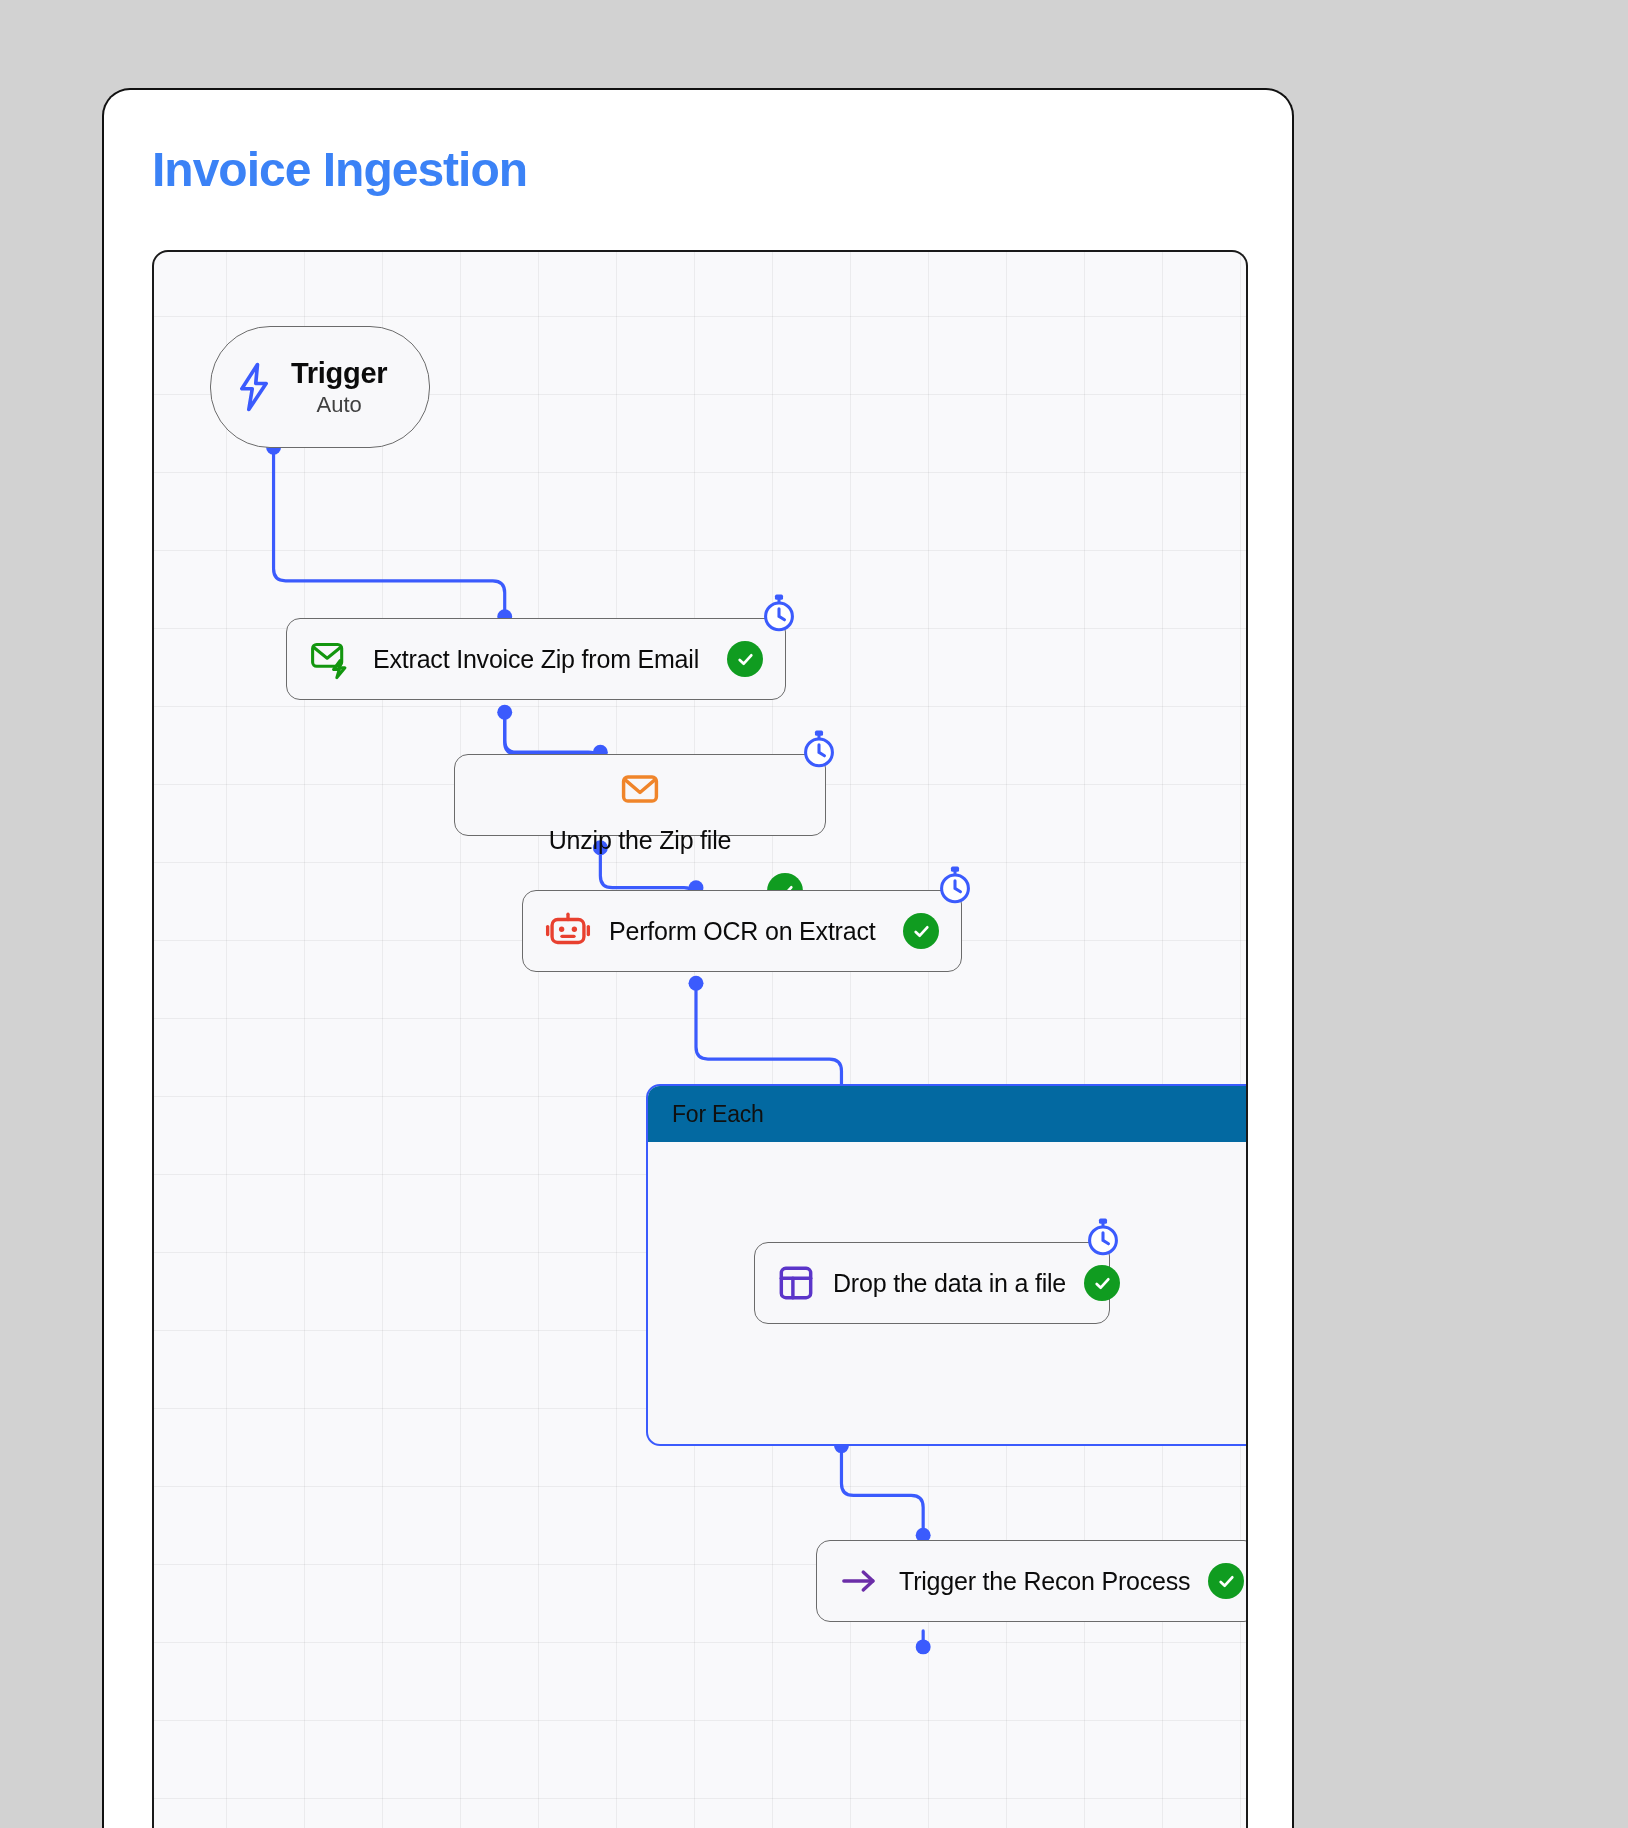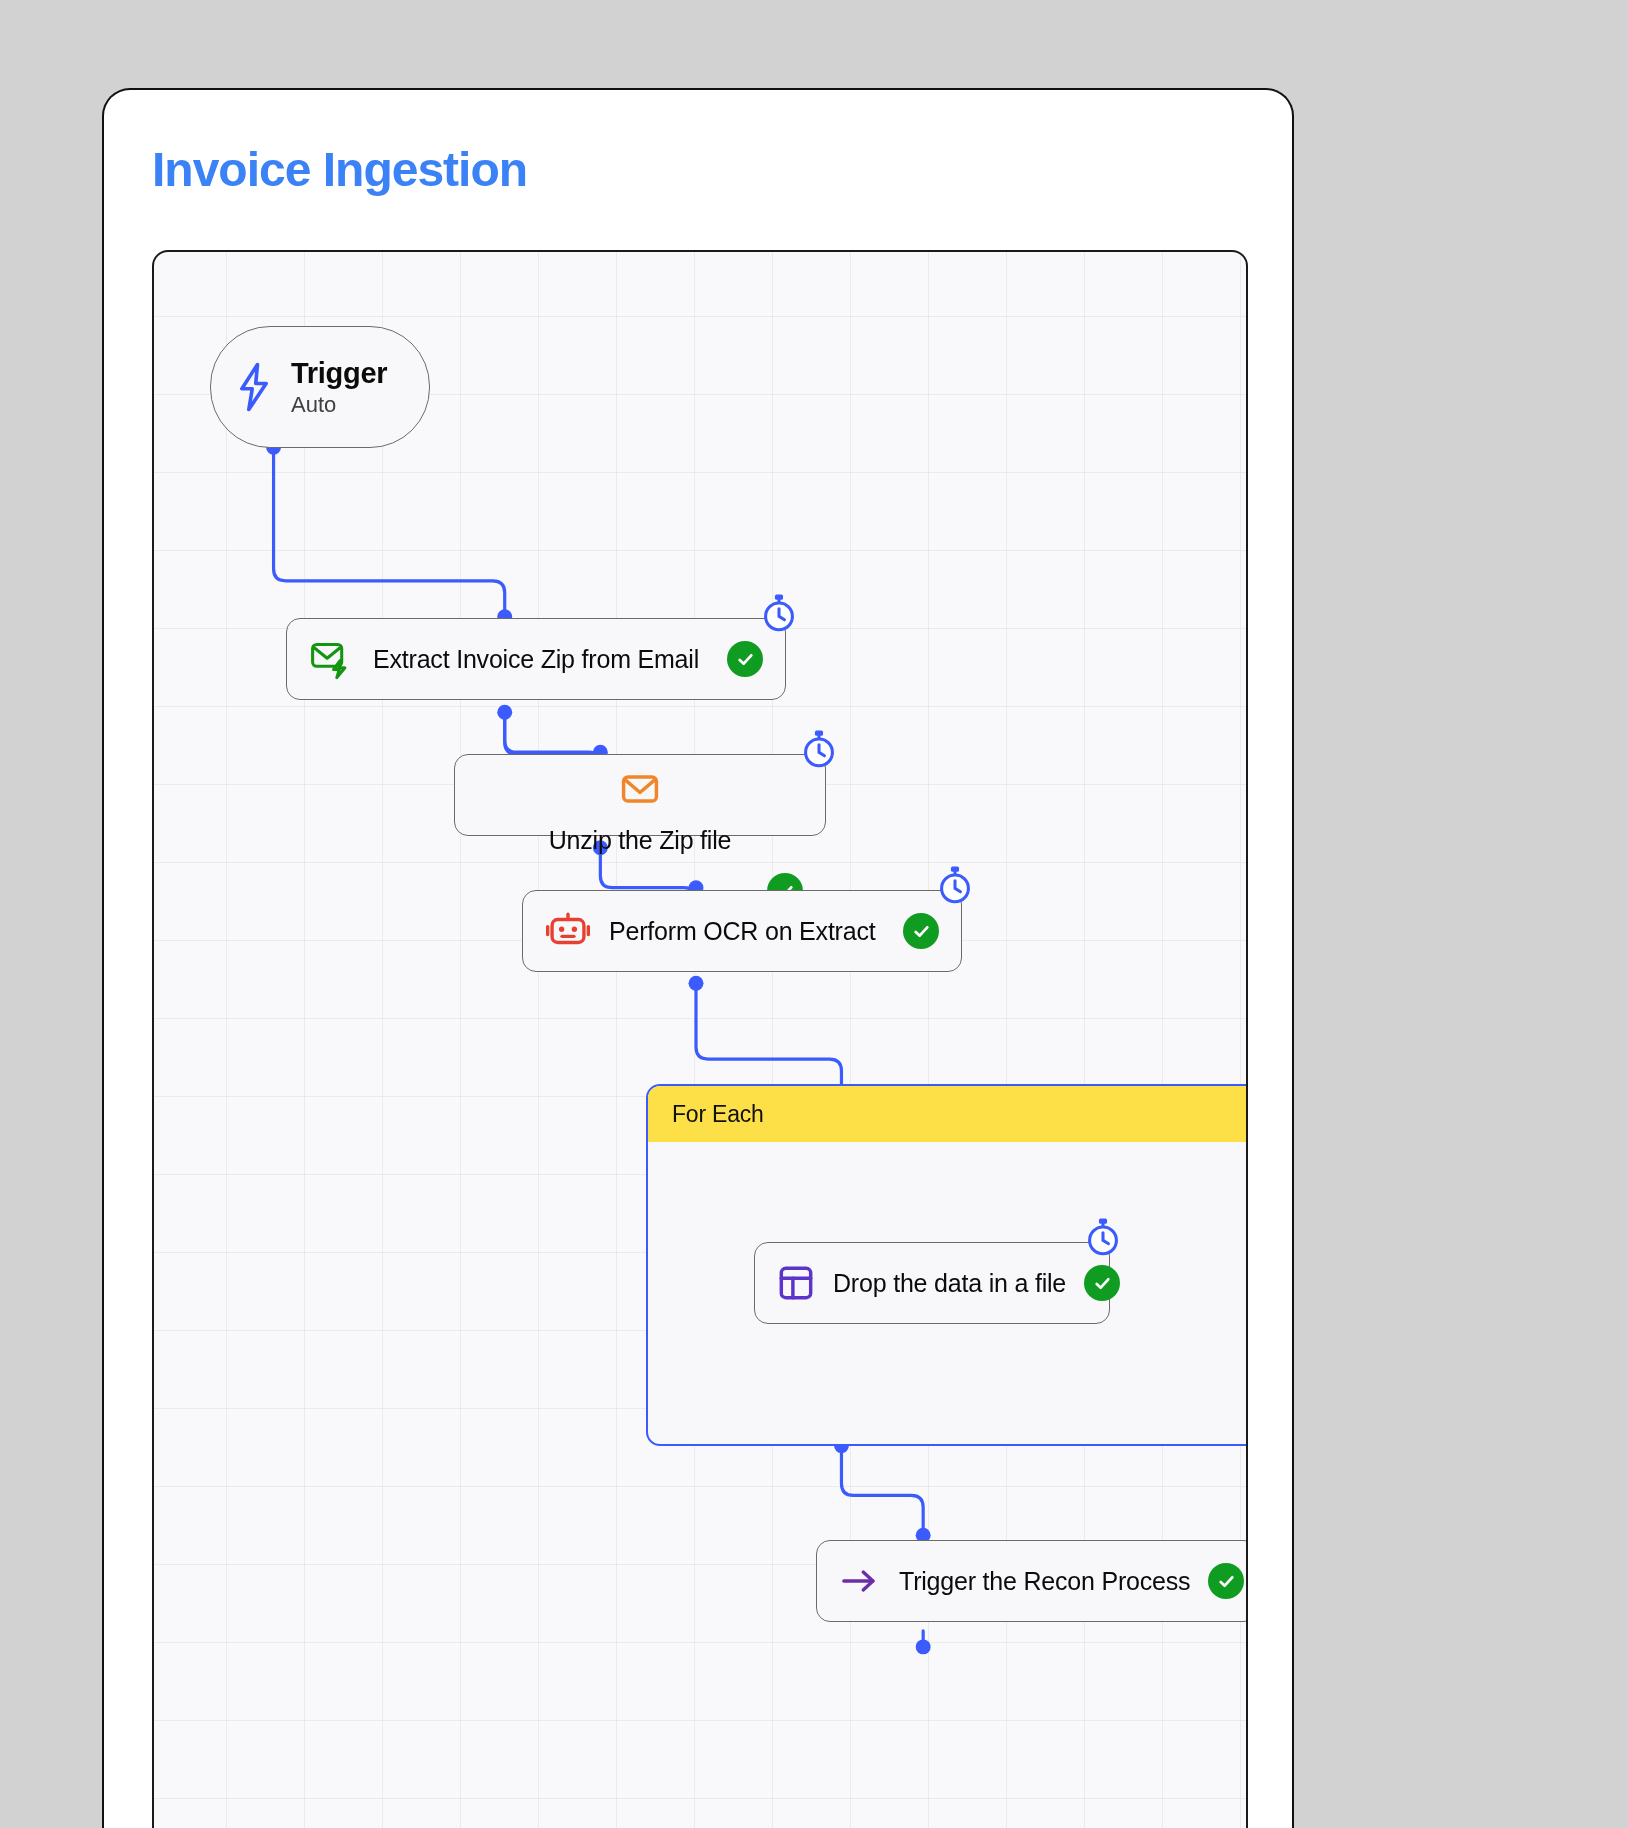--- a/index.html
+++ b/index.html
@@ -94,21 +94,21 @@
     position: absolute;
     left: 492px; top: 832px;
     width: 650px; height: 362px;
     border: 2.5px solid #3b5bfd;
     border-radius: 14px;
     background: #f8f8fa;
     overflow: hidden;
   }
   #foreach .fe-header {
     height: 56px;
-    background: #fde047;
+    background: #0369a1;
     display: flex; align-items: center;
     padding-left: 24px;
   }
   #foreach .fe-title { font-size: 23px; color: #101010; letter-spacing: -0.2px; }
   #foreach .fe-body { position: relative; height: calc(100% - 56px); }
 </style>
 </head>
 <body>
 
 <div id="app">
@@ -148,21 +148,21 @@
         <circle cx="544" cy="734" r="7.5"></circle>
         <circle cx="690" cy="848" r="7.5"></circle>
         <circle cx="690" cy="1004" r="7.5"></circle>
         <circle cx="690" cy="1100" r="7.5"></circle>
         <circle cx="690" cy="1198" r="7.5"></circle>
         <circle cx="772" cy="1288" r="7.5"></circle>
         <circle cx="772" cy="1400" r="7.5"></circle>
       </g>
     </svg>
 
-    <div class="node pill" style="left:56px; top:74px; width:220px;">
+    <div class="node pill" style="left:56px; top:74px; width:220px;text-align:center;">
       <span class="icon">
         <svg width="42" height="52" viewBox="0 0 24 30" fill="none" stroke="#3b5bfd" stroke-width="2.1" stroke-linejoin="round" stroke-linecap="round">
           <path d="M14 2 L5 16 L11 16 L9 28 L19 13 L13 13 Z"></path>
         </svg>
       </span>
       <span class="trigger-text">
         <span class="trigger-title">Trigger</span>
         <span class="trigger-sub">Auto</span>
       </span>
     </div>

